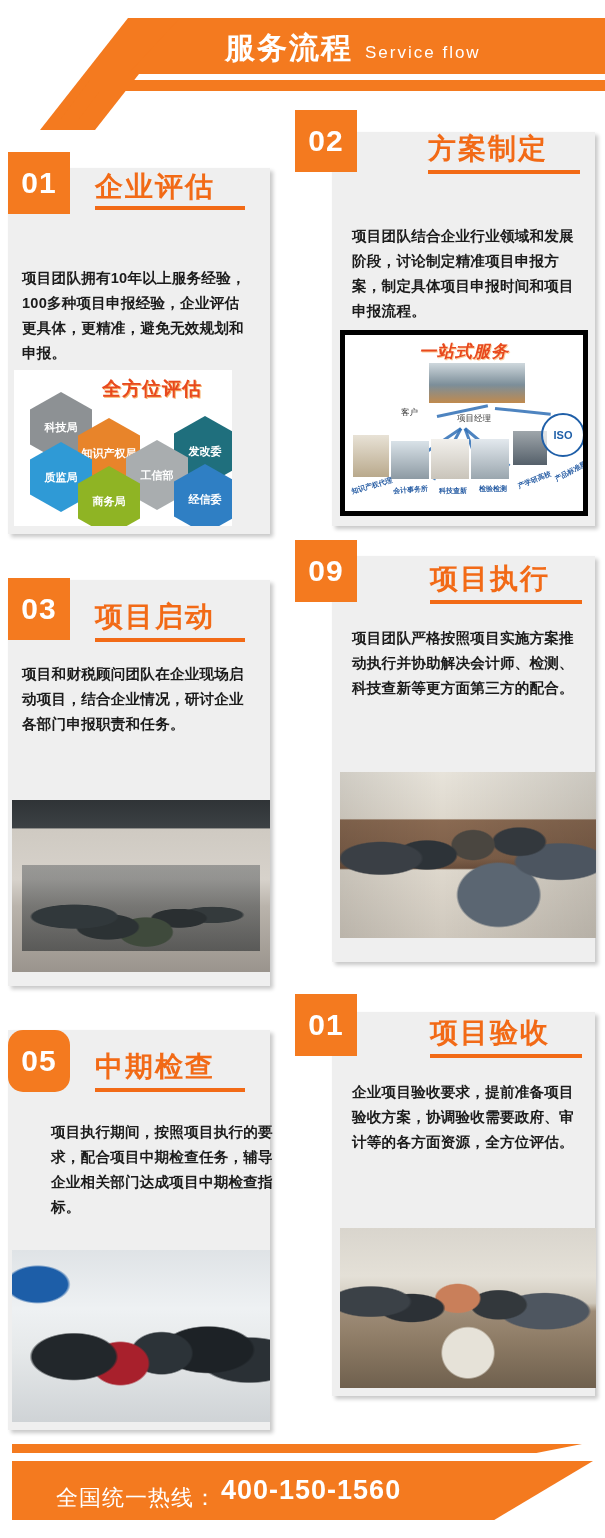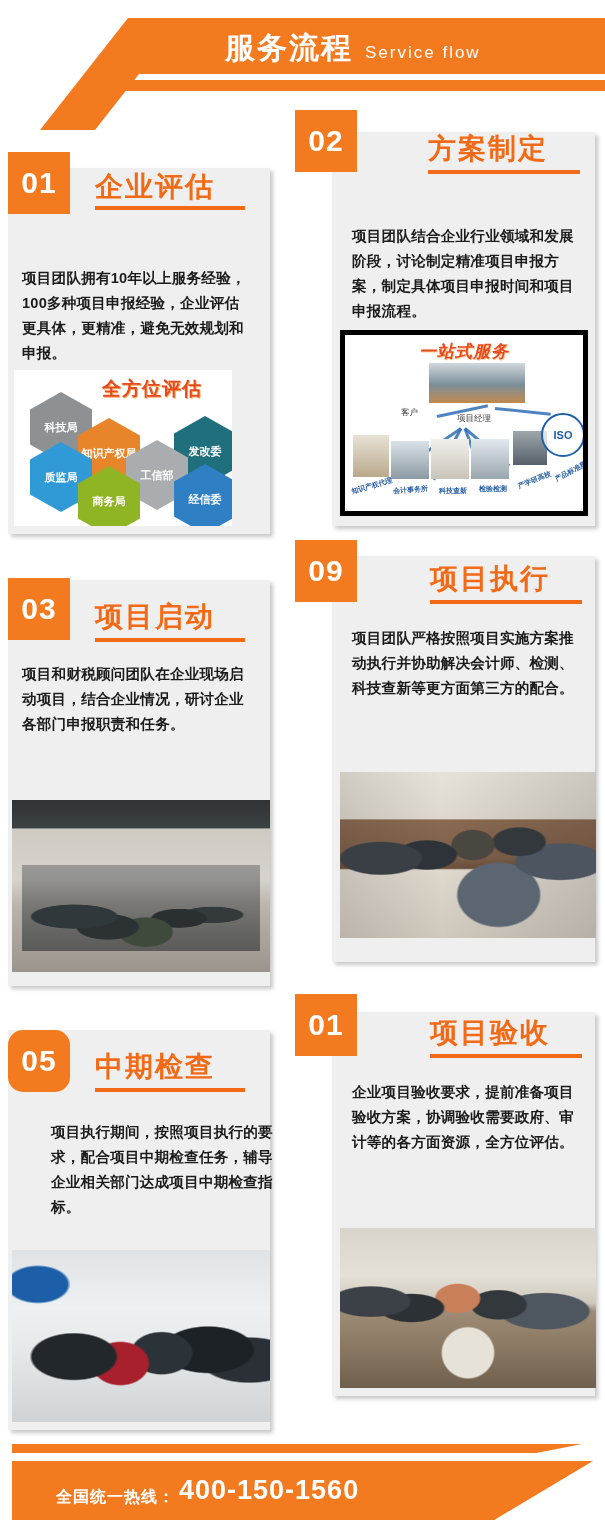--- a/index.html
+++ b/index.html
@@ -189,21 +189,21 @@
   .foot-bar {
     position: absolute; left: 12px; top: 1461px; width: 581px; height: 59px;
     background: #F47A1F;
     -webkit-clip-path: polygon(0 0, 100% 0, 83% 100%, 0 100%);
     clip-path: polygon(0 0, 100% 0, 83% 100%, 0 100%);
   }
   .foot-text {
     position: absolute; left: 56px; top: 1461px; height: 59px;
     display: flex; align-items: center; gap: 4px; color: #fff; z-index: 4;
   }
-  .foot-label { font-size: 16px; font-weight: bold; letter-spacing: 1px; margin-top: 14px; }
+  .foot-label { font-size: 22px; font-weight: normal; letter-spacing: 1px; margin-top: 14px; }
   .foot-phone { font-size: 27px; font-weight: bold; letter-spacing: 1px; }
 </style>
 </head>
 <body>
 
 <div id="page">
 
   <div class="header-wrap">
     <div class="hdr-band-diag"></div>
     <div class="hdr-band-main"></div>

